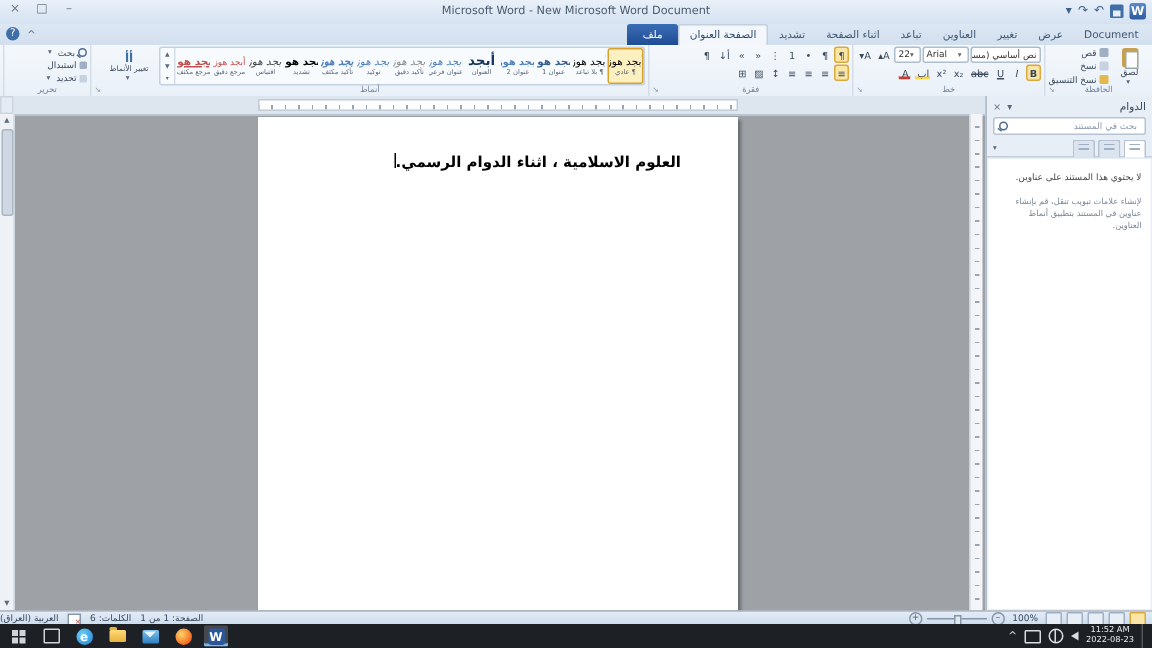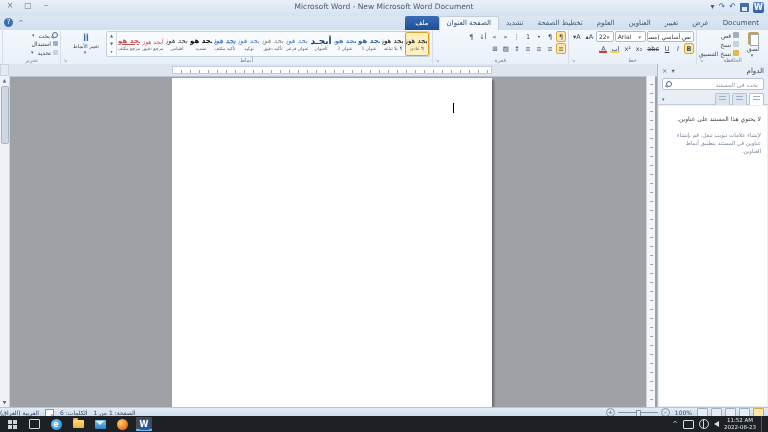--- a/index.html
+++ b/index.html
@@ -165,22 +165,22 @@
       <span class="qicon">↷</span>
       <span class="qicon">▾</span>
     </div>
   </div>
 
   <div class="abs tabrow">
     <div class="tabs">
       <span class="tab file">ملف</span>
       <span class="tab active">الصفحة العنوان</span>
       <span class="tab">تشديد</span>
-      <span class="tab">تخطيط الصفحة</span>
-      <span class="tab">العلوم</span>
+      <span class="tab">اثناء الصفحة</span>
+      <span class="tab">تباعد</span>
       <span class="tab">العناوين</span>
       <span class="tab">تغيير</span>
       <span class="tab">عرض</span>
       <span class="tab">Document</span>
     </div>
     <div class="tabrow-left">
       <span class="helpdot">?</span>
       <span class="collapse">^</span>
     </div>
   </div>
@@ -282,21 +282,21 @@
           </div>
           <div class="stit">
             <span class="prev p-h1">أبجد هوز</span>
             <span class="snm">عنوان 1</span>
           </div>
           <div class="stit">
             <span class="prev p-h2">أبجد هوز</span>
             <span class="snm">عنوان 2</span>
           </div>
           <div class="stit">
-            <span class="prev p-title">أبجـد</span>
+            <span class="prev p-title">أبجد</span>
             <span class="snm">العنوان</span>
           </div>
           <div class="stit">
             <span class="prev p-sub">أبجد هوز</span>
             <span class="snm">عنوان فرعي</span>
           </div>
           <div class="stit">
             <span class="prev p-subtle">أبجد هوز</span>
             <span class="snm">تأكيد دقيق</span>
           </div>
@@ -364,21 +364,21 @@
       <div class="hruler-page"></div>
     </div>
     <div class="rtoggle"></div>
     <div class="vscroll">
       <div class="vsb">▲</div>
       <div class="vthumb"></div>
       <div class="vsb" style="position:absolute;bottom:0;left:0;right:0;">▼</div>
     </div>
     <div class="vruler"></div>
     <div class="page">
-      <div class="doctext"><span class="cursor"></span></div>
+      <div class="doctext"><span>العلوم الاسلامية ، اثناء الدوام الرسمي.</span><span class="cursor"></span></div>
     </div>
   </div>
 
   <div class="abs navpane">
     <div class="navhead">
       <span class="navtitle">الدوام</span>
       <span class="navhbtns">
         <span>▾</span>
         <span>×</span>
       </span>

